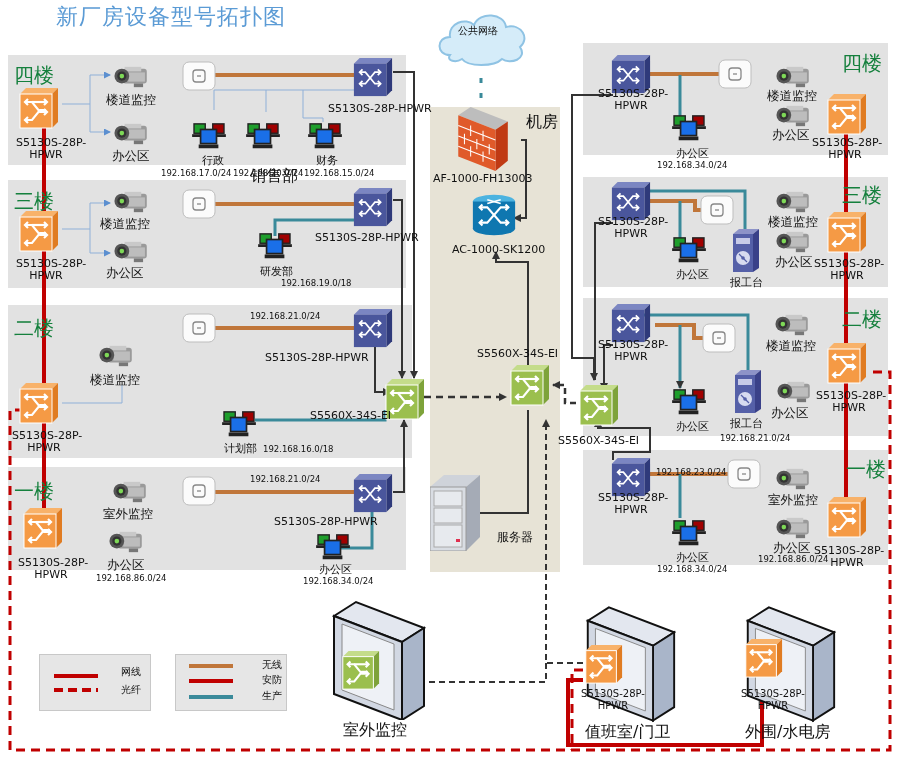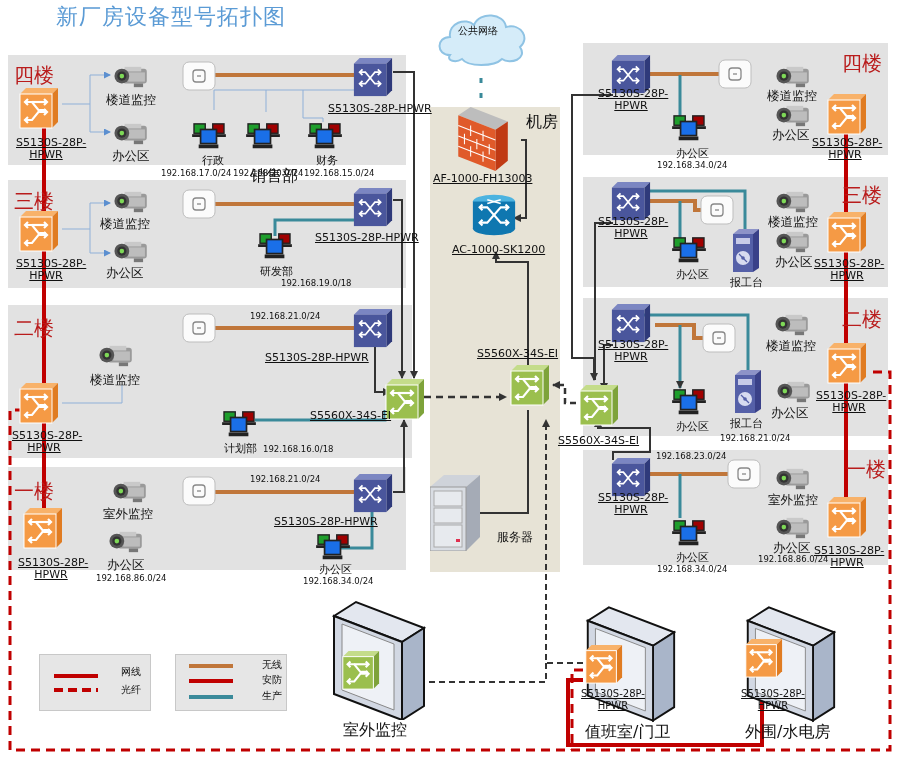--- a/index.html
+++ b/index.html
@@ -1,22 +1,22 @@
 <!DOCTYPE html>
 <html><head>
 <meta charset="utf-8">
 <style>
   html,body{margin:0;padding:0;background:#fff;}
   body{width:920px;height:763px;position:relative;overflow:hidden;font-family:"DejaVu Sans","Liberation Sans",sans-serif;}
   .abs{position:absolute;}
   .title{left:56px;top:2px;font-size:22px;color:#5b9bd5;letter-spacing:1px;}
   .panel{position:absolute;background:#e2e2e2;}
   .room{position:absolute;background:#e7e3d6;}
-  .floor-label{position:absolute;font-size:20px;color:#b91c1c;}
-  .lbl{position:absolute;font-size:11px;color:#111;white-space:nowrap;line-height:12px;text-decoration:underline;}
+  .floor-label{position:absolute;font-size:20px;color:#15803d;}
+  .lbl{position:absolute;font-size:11px;color:#111;white-space:nowrap;line-height:12px;}
   .lbl.c{text-align:center;}
   .sm{position:absolute;font-size:8.5px;color:#111;white-space:nowrap;}
   .cn{position:absolute;font-size:12.5px;color:#111;white-space:nowrap;}
   .bigcn{position:absolute;font-size:16px;color:#111;white-space:nowrap;}
   svg.lines{position:absolute;left:0;top:0;}
   .icon{position:absolute;}
   .legend{position:absolute;background:#e6e6e6;border:1px solid #c8c8c8;}
   .legend span{position:absolute;font-size:10px;color:#111;}
 </style>
 </head>
@@ -490,21 +490,21 @@
 <svg class="icon" style="left:824px;top:340px" width="44" height="46">
     <use href="#sw-orange"></use>
   </svg>
 <div class="lbl c" style="left:816px;top:390px;width:66px"><span>S5130S-28P-</span><br><span>HPWR</span></div>
 
 <div class="floor-label" style="left:846px;top:456px">一楼</div>
 <svg class="icon" style="left:610px;top:456px" width="42" height="42">
     <use href="#sw-blue"></use>
   </svg>
 <div class="lbl c" style="left:598px;top:492px;width:66px"><span>S5130S-28P-</span><br><span>HPWR</span></div>
-<div class="sm" style="left:656px;top:451px">192.168.23.0/24</div>
+<div class="sm" style="left:656px;top:467px">192.168.23.0/24</div>
 <svg class="icon" style="left:727px;top:459px" width="34" height="30">
     <use href="#ap"></use>
   </svg>
 <svg class="icon" style="left:672px;top:519px" width="34" height="30">
     <use href="#pcs"></use>
   </svg>
 <div class="cn" style="left:676px;top:550px;font-size:11px">办公区</div>
 <div class="sm" style="left:657px;top:564px">192.168.34.0/24</div>
 <svg class="icon" style="left:775px;top:467px" width="38" height="24">
     <use href="#cam"></use>

